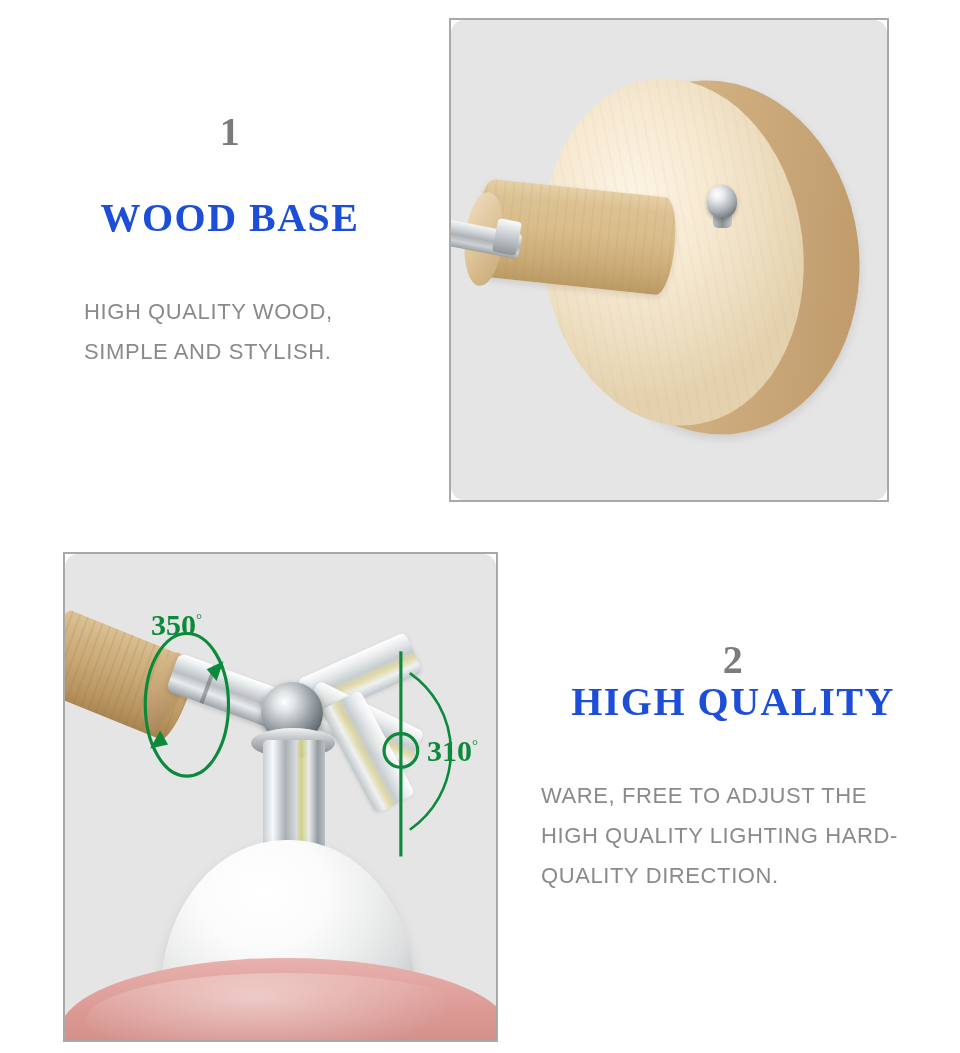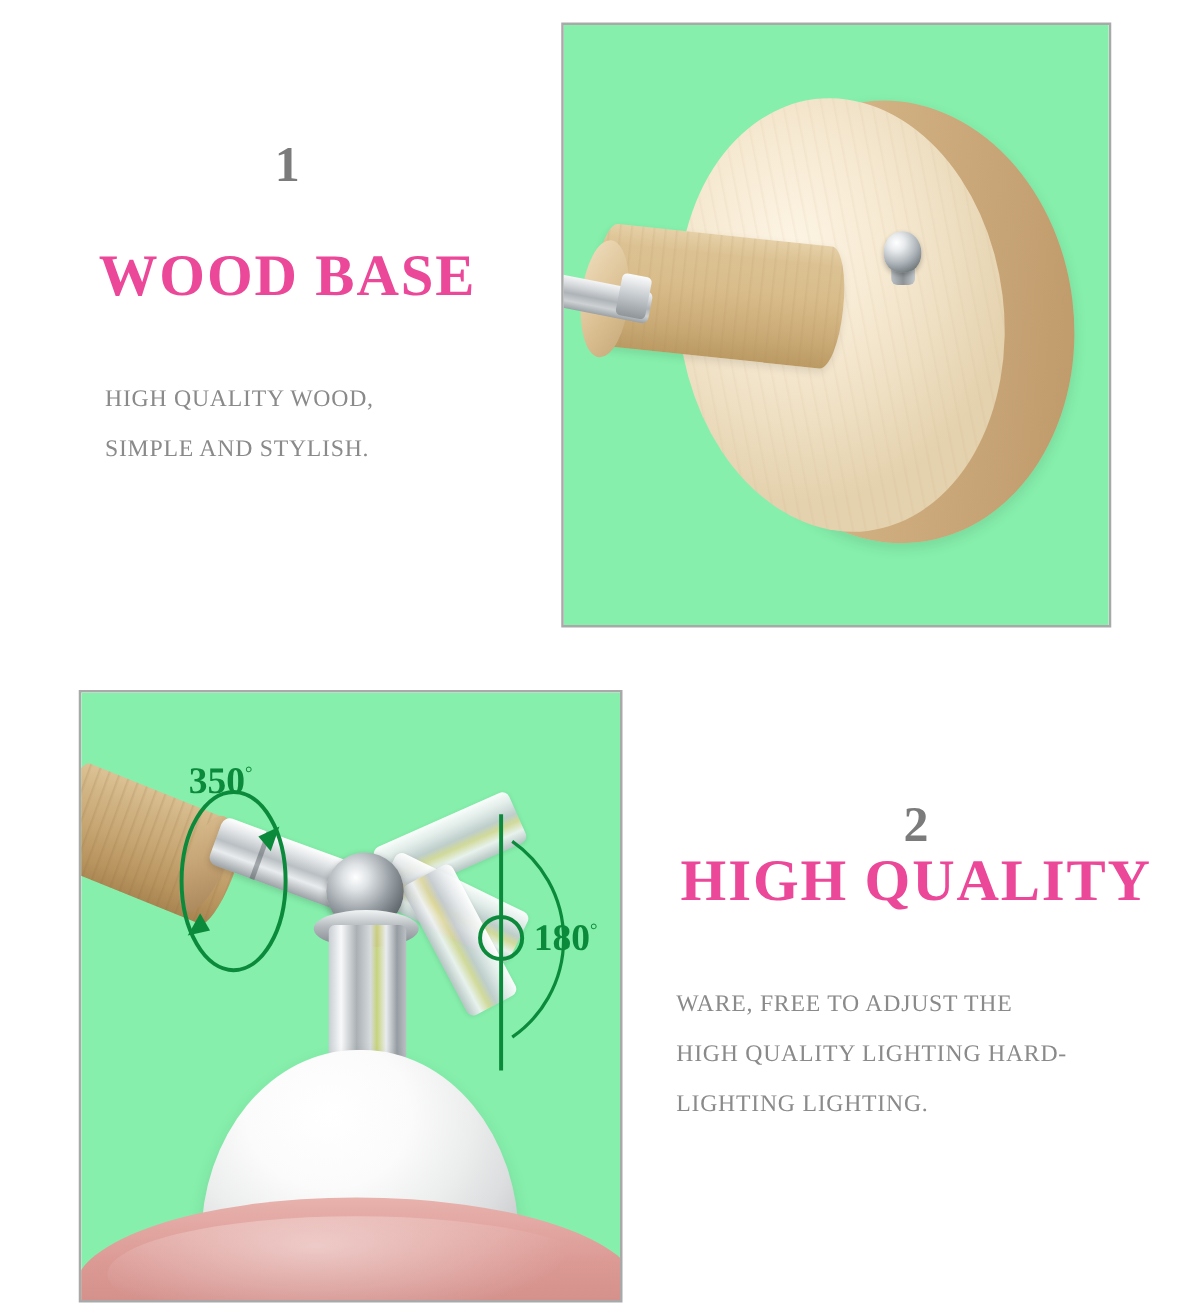--- a/index.html
+++ b/index.html
@@ -32,50 +32,51 @@
     font-size: 40px;
     color: #7b7b7b;
     text-align: center;
     line-height: 1;
     letter-spacing: 0.5px;
   }
 
   .feature-title {
     font-family: "Liberation Serif", serif;
     font-weight: bold;
-    font-size: 47px;
-    color: #ec4899;
+    font-size: 40px;
+    color: #1d4ed8;
     text-align: center;
     line-height: 1.1;
     letter-spacing: 1.5px;
     white-space: nowrap;
   }
 
   .feature-body {
-    font-family: Liberation Serif, serif;
-    font-size: 19px;
+    font-family: Liberation Sans, sans-serif;
+    font-size: 22px;
     color: #8a8a8a;
     line-height: 40px;
     letter-spacing: 0.6px;
   }
   .feature-body .line { display: block; white-space: nowrap; }
 
   
   .photo-frame {
     position: absolute;
     border: 2px solid #a9a9a9;
     background: #ffffff;
     overflow: hidden;
     box-sizing: border-box;
   }
 
   .photo-stage {
     position: absolute;
     inset: 0;
-    background: #86efac;
+    background: #e5e5e5;
+    border-radius: 13px;
   }
 
   
   .wood-disc-outer {
     position: absolute;
     left: 118px;
     top: 60px;
     width: 290px;
     height: 355px;
     border-radius: 50%;
@@ -449,29 +450,29 @@
         <line x1="339" y1="98" x2="339" y2="305" stroke="#0c8a3b" stroke-width="3.2"></line>
         <circle cx="339" cy="198" r="17" fill="none" stroke="#0c8a3b" stroke-width="3.2"></circle>
         <path d="M 348 120 A 96 96 0 0 1 348 278" fill="none" stroke="#0c8a3b" stroke-width="2.6"></path>
       </svg>
 
       <div class="annot-label" style="left:86px; top:56px;">
         <span>350</span><span class="deg">°</span>
       </div>
 
       <div class="annot-label" style="left:362px; top:182px;">
-        <span>180</span><span class="deg">°</span>
+        <span>310</span><span class="deg">°</span>
       </div>
 
     </div>
   </div>
 
   <div class="feature-text" style="left:533px; top:640px; width:400px;">
     <div class="feature-number">2</div>
     <div class="feature-title" style="">HIGH QUALITY</div>
     <div class="feature-body" style="margin-top:52px; padding-left:8px;">
       <span class="line">WARE, FREE TO ADJUST THE</span>
       <span class="line">HIGH QUALITY LIGHTING HARD-</span>
-      <span class="line">LIGHTING LIGHTING.</span>
+      <span class="line">QUALITY DIRECTION.</span>
     </div>
   </div>
 
 </div>
 
 </body></html>

